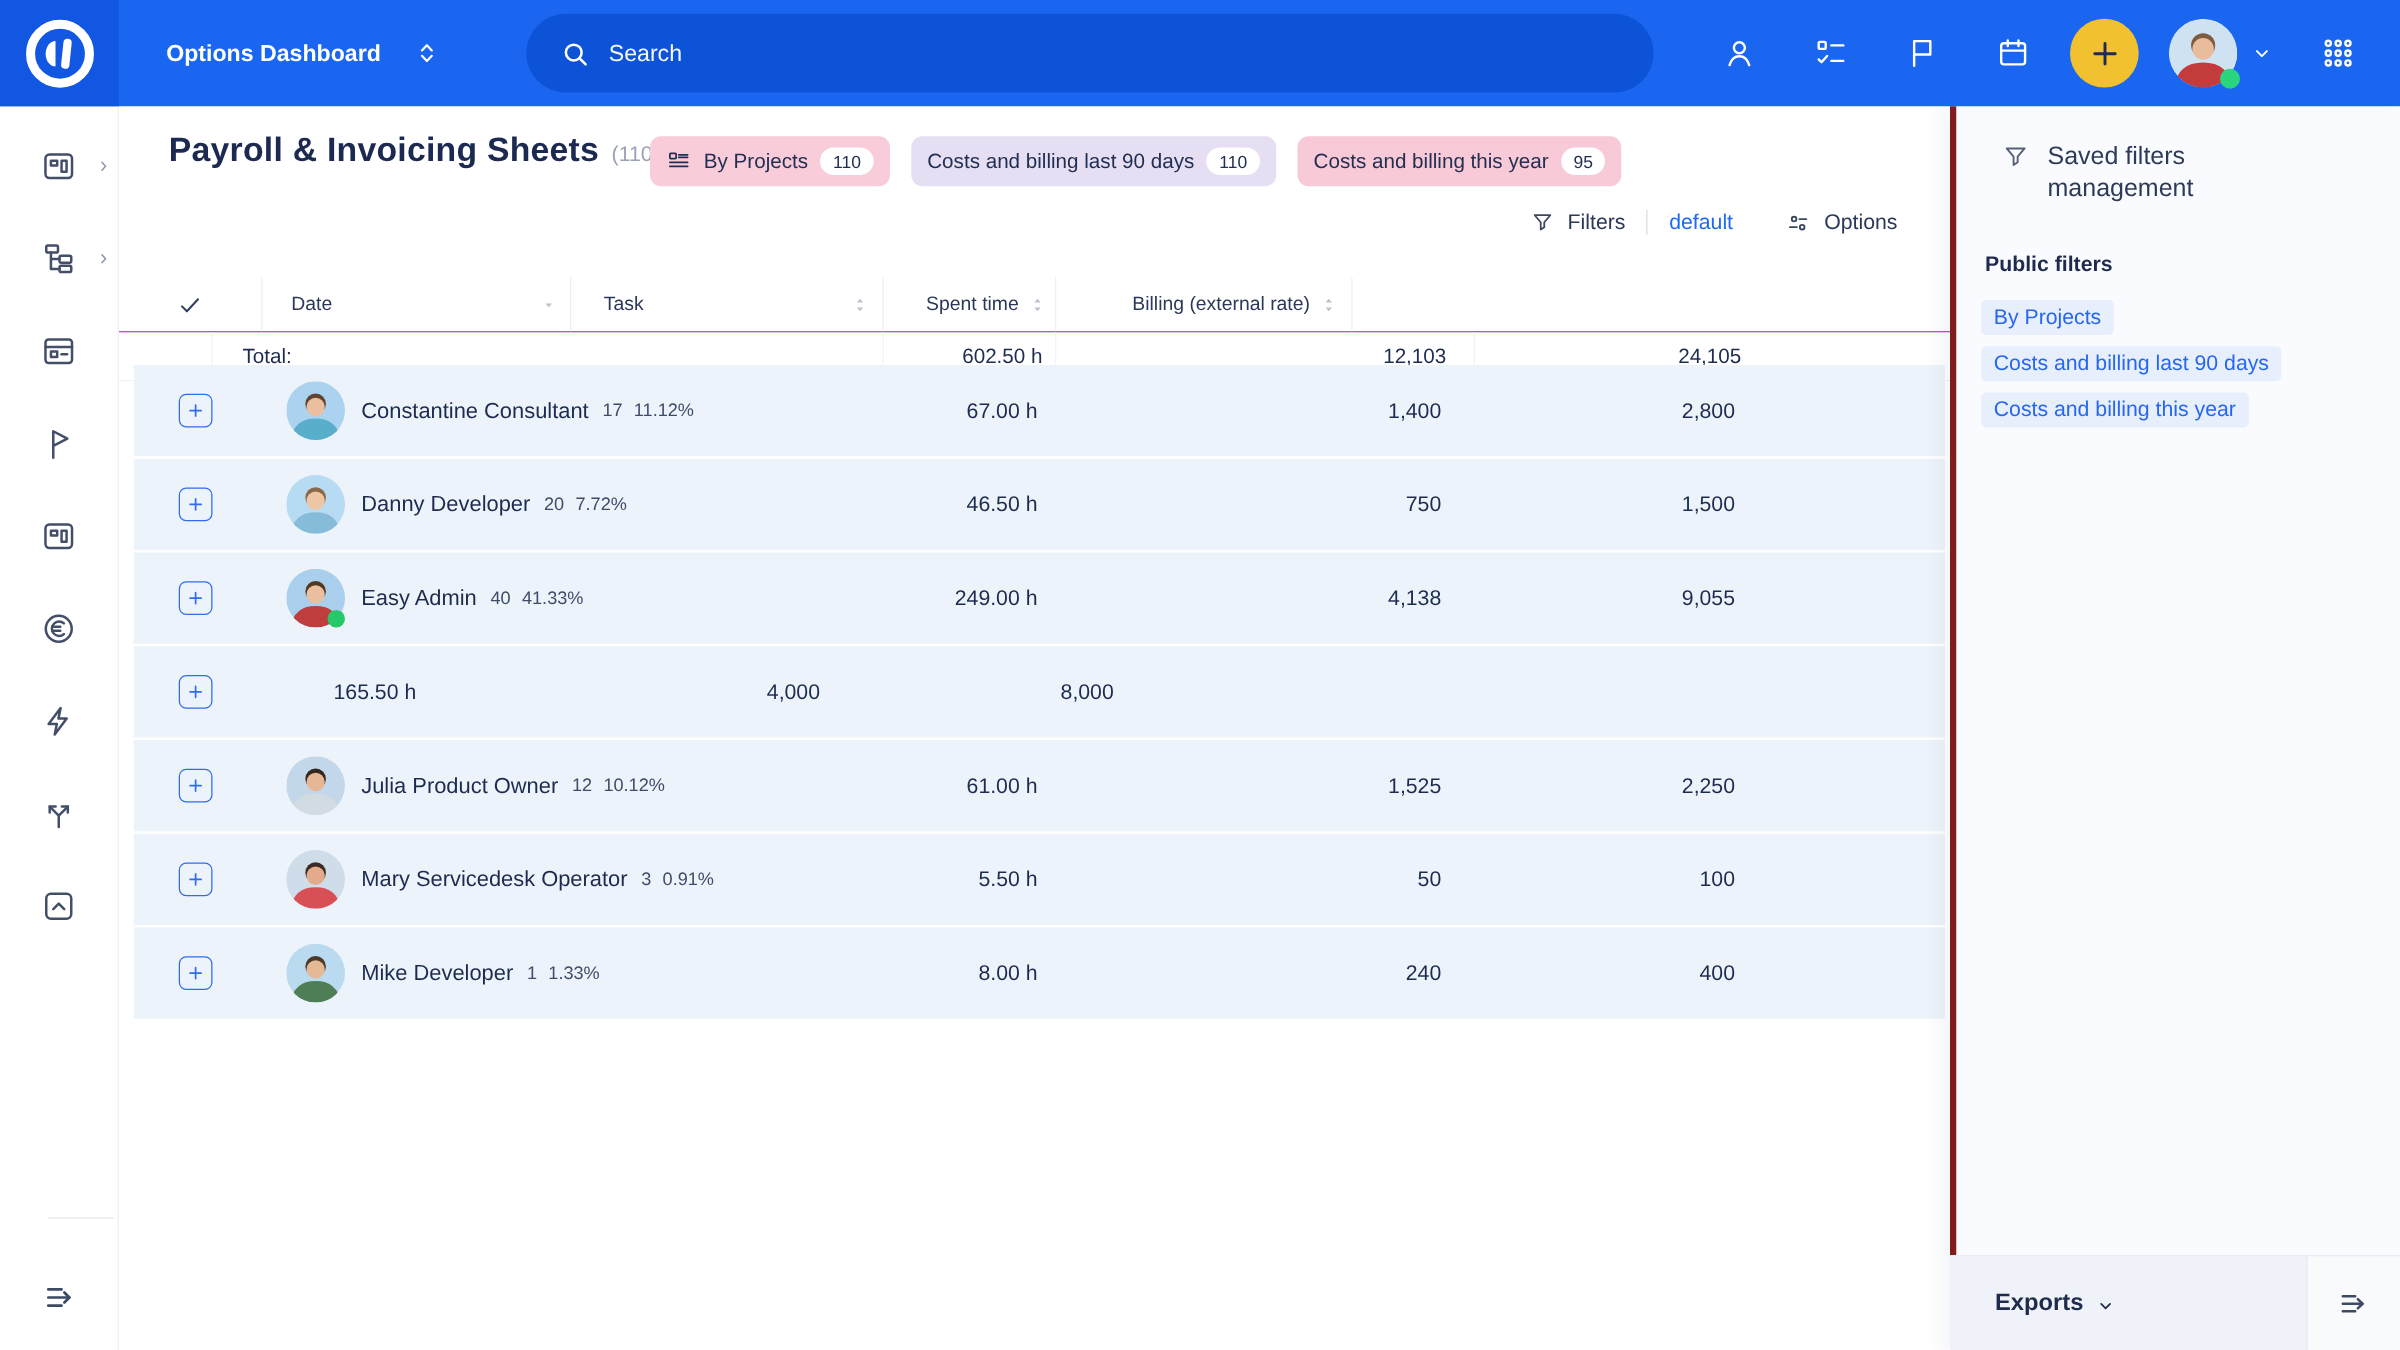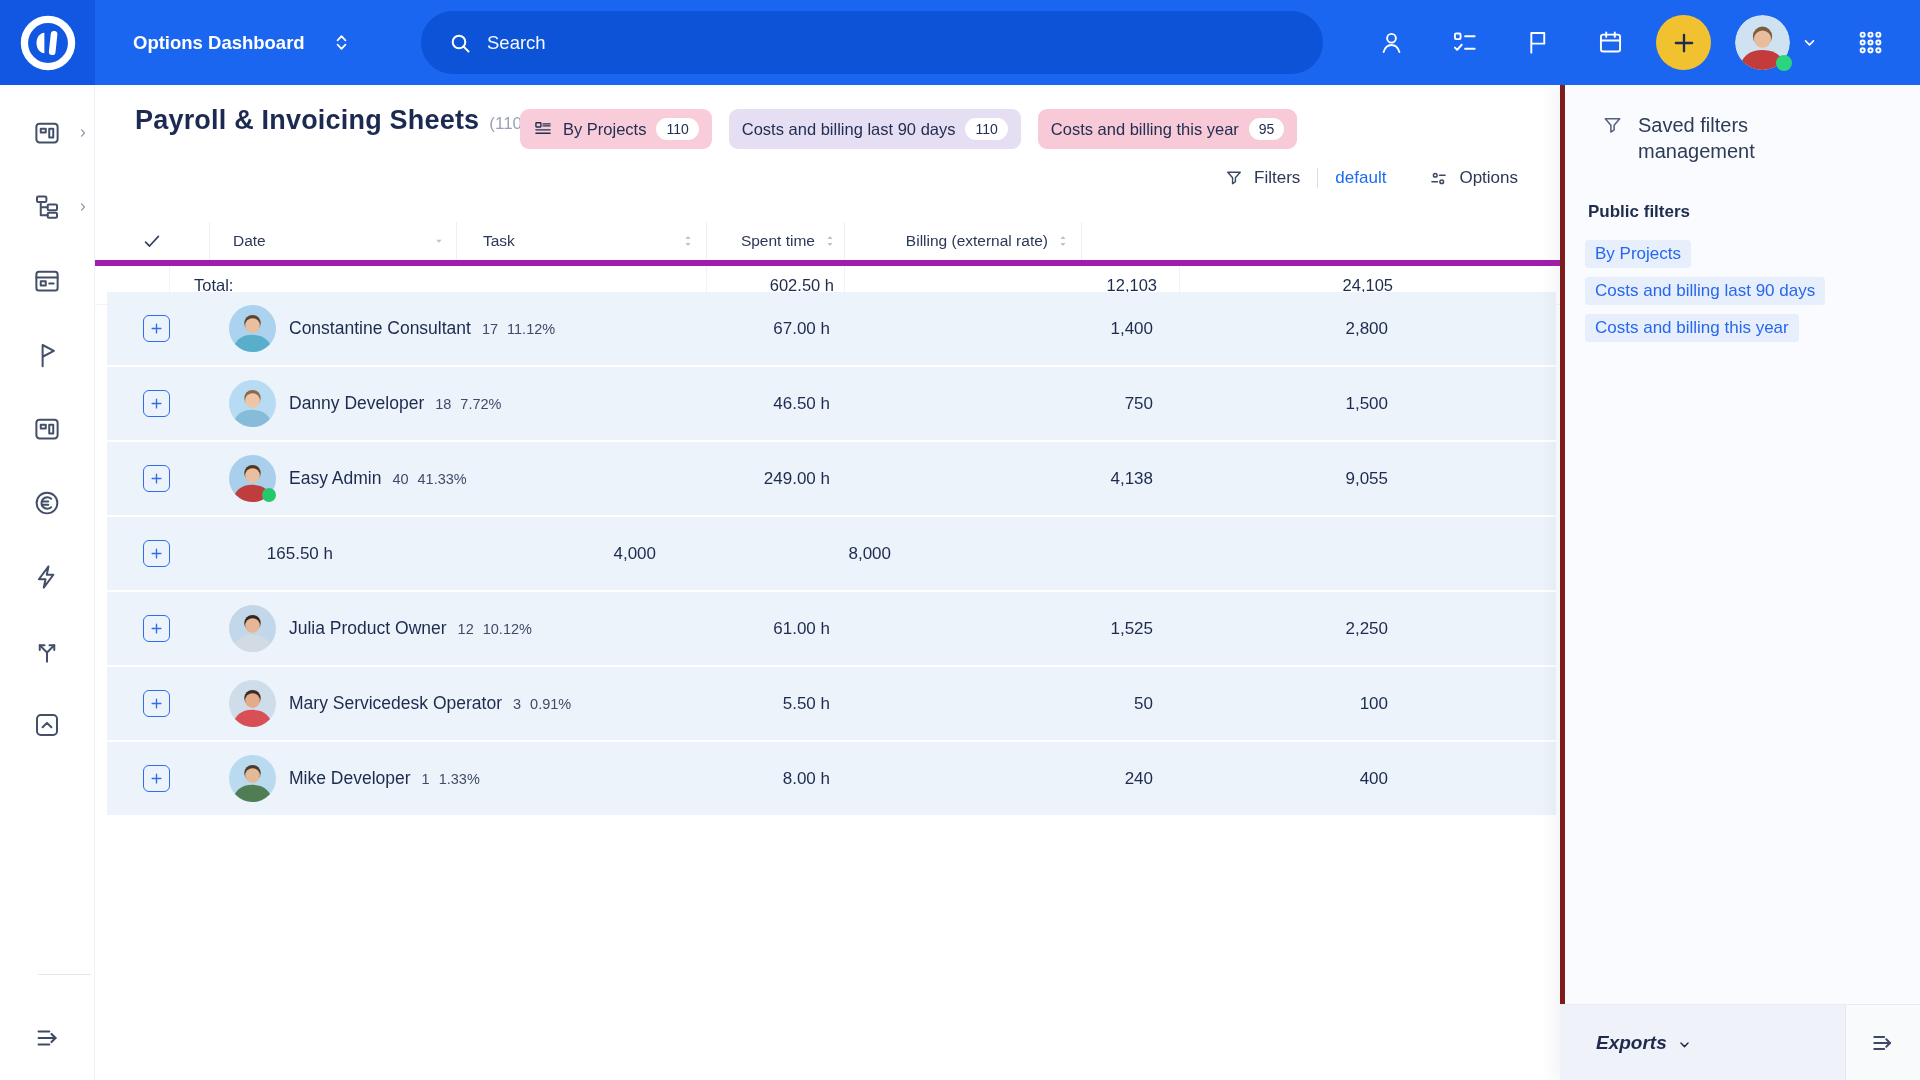--- a/index.html
+++ b/index.html
@@ -47,21 +47,21 @@
   .chip-badge { background:#fff; border-radius:13px; padding:3px 10px; font-size:14px; color:#222f52; }
 
   .toolbar { position:absolute; top:75px; right:42px; height:36px; display:flex; align-items:center; font-size:17px; color:#2b3857;text-align:right; }
   .tb-funnel { color:#3c485f; margin-right:10px; }
   .tl-filters { cursor:pointer; }
   .vdiv { width:1px; height:20px; background:#d9dee7; margin:0 17px; }
   .tl-default { color:#1e6bf2; cursor:pointer; }
   .tl-opt-ic { color:#3c485f; margin-left:42px; margin-right:10px; }
   .tl-options { cursor:pointer; }
 
-  .table-head { position:absolute; top:137px; left:0; width:1465px; height:44px; display:flex; border-bottom:6px solid #a21caf; background:#fff; }
+  .table-head { position:absolute; top:137px; left:0; width:1465px; height:44px; display:flex; border-bottom:1px solid #a21caf; background:#fff; }
   .th { display:flex; align-items:center; height:100%; font-size:15.5px; color:#2b3857; border-right:1px solid #eceff5; gap:7px; }
   .th.c-select { justify-content:center; color:#323f5e; }
   .th.c-date { padding-left:23px; justify-content:space-between; padding-right:10px; }
   .th.c-task { padding-left:26px; justify-content:space-between; padding-right:10px; }
   .th.right { justify-content:flex-end; }
   .th.c-spent { padding-right:6px; }
   .th.c-cost { padding-right:10px; }
   .th.c-billing { padding-right:10px; }
   .th.c-fill { border-right:none; }
   .sort-ic { color:#b9c2ce; flex:none; }
@@ -92,21 +92,21 @@
 
   
   .rside { position:absolute; top:85px; left:1560px; width:360px; height:995px; background:#fafbfe; border-left:5px solid #7f1d1d; box-shadow:-8px 0 14px rgba(30,50,90,.05); z-index:15; }
   .rside-header { display:flex; align-items:flex-start; padding:27px 0 0 36px; gap:14px; }
   .rside-header .funnel { color:#55617a; margin-top:2px; }
   .rside-title { font-size:20px; line-height:26px; color:#2e3b58; width:200px; }
   .public-heading { margin:38px 0 0 23px; font-size:17px; font-weight:700; color:#1e2b4c; }
   .filter-links { margin:18px 0 0 20px; display:flex; flex-direction:column; align-items:flex-start; gap:9px; }
   .filter-link { background:#e7effc; color:#2767ef; font-size:17px; padding:4px 10px; border-radius:4px; cursor:pointer; }
   .exports-bar { position:absolute; left:1560px; bottom:0; width:360px; height:76px; display:flex; z-index:16; }
-  .exports-btn { width:285px; background:#eff2f8; border-top:1px solid #e7ebf2; display:flex; align-items:center; padding-left:36px; gap:9px; font-size:19px; font-weight:700; color:#1e2b4c; cursor:pointer;font-style:italic; }
+  .exports-btn { width:285px; background:#eff2f8; border-top:1px solid #e7ebf2; display:flex; align-items:center; padding-left:36px; gap:9px; font-size:19px; font-weight:700; color:#1e2b4c; cursor:pointer; }
   .exports-caret { color:#1e2b4c; margin-top:3px; }
   .exports-side { flex:1; background:#f8fafc; border-top:1px solid #e7ebf2; border-left:1px solid #e2e7ee; display:flex; align-items:center; justify-content:center; color:#3e4a63; cursor:pointer; }
 </style>
 </head>
 <body>
 
 <header class="topbar">
   <div class="logo-block">
     <svg width="58" height="58" viewBox="0 0 48 48">
       <circle cx="24" cy="24" r="19.5" fill="none" stroke="#ffffff" stroke-width="6"></circle>
@@ -452,21 +452,21 @@
               </defs>
               <g clip-path="url(#avR1)">
                 <rect width="48" height="48" fill="#b7dbf2"></rect>
                 <circle cx="24" cy="18.5" r="8.4" fill="#8a6848"></circle>
                 <circle cx="24" cy="21" r="7.5" fill="#edc6a6"></circle>
                 <path d="M3 50 Q5.5 30.5 24 30.5 Q42.5 30.5 45 50 Z" fill="#86bcd9"></path>
               </g>
             </svg>
           </span>
           <span class="p-name">Danny Developer</span>
-          <span class="p-count">18</span>
+          <span class="p-count">20</span>
           <span class="p-pct">7.72%</span>
         </div>
         <div class="cell-num cell-spent">46.50 h</div>
         <div class="cell-num cell-cost">750</div>
         <div class="cell-num cell-billing">1,500</div>
       </div>
       <div class="row">
         <div class="cell-select">
           <button class="plus-btn">
             <svg width="15" height="15" viewBox="0 0 24 24" fill="none" stroke="currentColor" stroke-width="2.2" stroke-linecap="round" stroke-linejoin="round">

